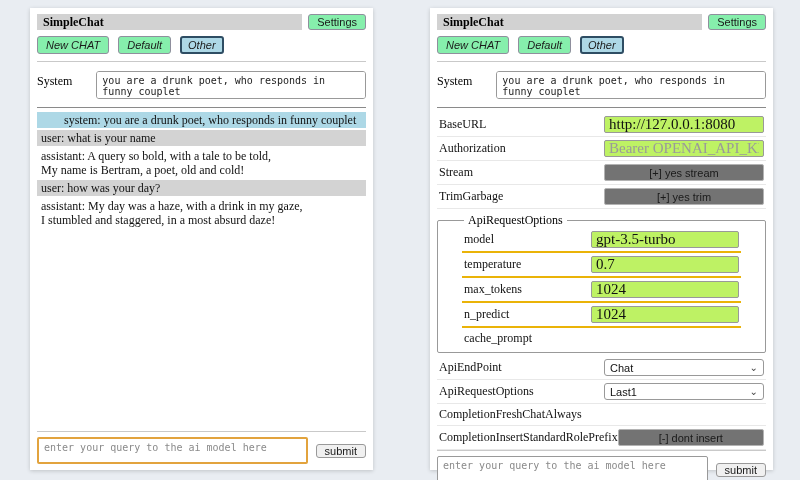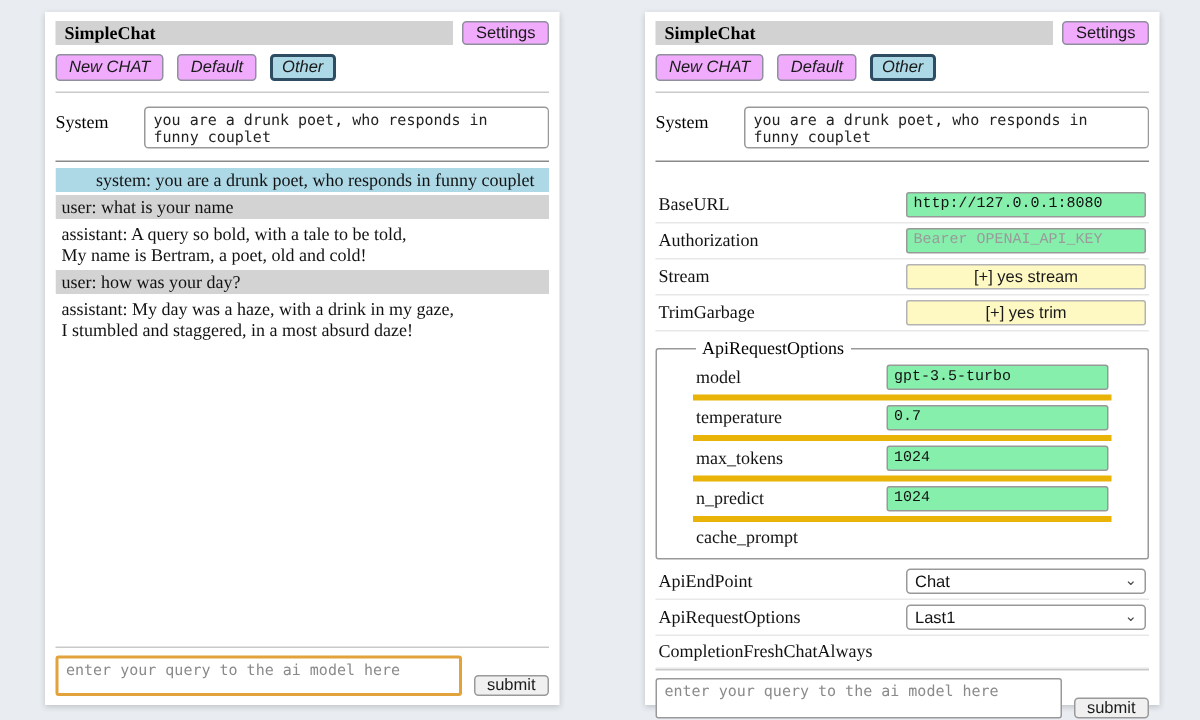--- a/index.html
+++ b/index.html
@@ -22,21 +22,21 @@
   #chat-panel{left:30px;}
   #settings-panel{left:430px;}
 
   .header{display:flex;gap:6px;align-items:stretch;}
   .titlebar{
     flex:1;background:var(--titlebar-bg);
     font-weight:bold;font-size:12px;line-height:16px;padding:0 6px;
   }
   .btn{
     font-family:"Liberation Sans", sans-serif;font-size:11px;line-height:12px;
-    background:#f0abfc;border:1px solid #8f8f9d;border-radius:3px;
+    background:#86efac;border:1px solid #8f8f9d;border-radius:3px;
     padding:1px 8px;color:#1a1a1a;cursor:pointer;white-space:nowrap;
   }
   .toolbar{display:flex;gap:9px;margin-top:6px;}
   .toolbar .btn{padding:2px 8px;font-style:italic;}
   .toolbar .btn.active{background:var(--active-bg);border:2px solid #2e4d63;padding:1px 6px;}
 
   hr{border:none;margin:0;}
   hr.light{border-top:1px solid #c9c9c9;margin-top:7px;}
   hr.dark{border-top:1px solid #8a8a8a;margin-top:8px;margin-bottom:4px;}
 
@@ -50,53 +50,53 @@
 
   .messages{flex:1;overflow:hidden;}
   .msg{
     font-size:12px;line-height:14px;padding:1px 4px;margin-bottom:2px;
     white-space:pre-line;color:#111;
   }
   .msg.system{background:var(--sys-bg);padding-left:27px;}
   .msg.user{background:var(--user-bg);}
   .msg.assistant{background:#fff;}
 
-  .settings{margin-top:13px;}
+  .settings{margin-top:1px;}
   .srow{
     display:flex;align-items:center;justify-content:space-between;
     padding:3px 2px;border-bottom:1px solid #e8e8e8;
   }
   .slabel{font-size:12px;color:#111;}
   .ctrl{width:160px;height:17px;}
   input.ctrl{
-    font-family:Liberation Mono, monospace;font-size:10px;
-    border:1px solid #999;border-radius:2px;padding:1px 4px;outline:none;color:#111;background:#86efac;
+    font-family:Liberation Serif, serif;font-size:15px;
+    border:1px solid #999;border-radius:2px;padding:1px 4px;outline:none;color:#111;background:#bef264;
   }
   input.ctrl::placeholder{color:#9a9a9a;}
   button.ctrl{
     font-family:"Liberation Sans", sans-serif;font-size:11px;
-    background:#fef9c3;border:1px solid #b3b3b3;border-radius:2px;color:#1a1a1a;cursor:pointer;
+    background:#737373;border:1px solid #b3b3b3;border-radius:2px;color:#1a1a1a;cursor:pointer;
   }
   .sel{
     display:flex;align-items:center;justify-content:space-between;
     font-family:"Liberation Sans", sans-serif;font-size:11px;color:#111;
     background:#fff;border:1px solid #999;border-radius:3px;padding:0 5px;cursor:pointer;
   }
   .sel .chev{font-size:10px;color:#444;line-height:10px;}
 
   fieldset.aro{
     border:1px solid #999;border-radius:2px;margin:4px 0 3px;padding:0 24px 3px;
   }
   fieldset.aro legend{font-size:12px;padding:0 4px;margin-left:2px;}
   fieldset.aro .ctrl{width:148px;}
-  fieldset.aro .srow{border-bottom:4px solid #eab308;}
+  fieldset.aro .srow{border-bottom:2px solid #eab308;}
   fieldset.aro .srow:last-child{border-bottom:none;}
 
   .spacer{flex:1;}
-  .input-row{display:flex;gap:8px;margin-top:5px;align-items:flex-end;}
+  .input-row{display:flex;gap:8px;margin-top:5px;align-items:center;}
   .query{
     flex:1;height:27px;resize:none;outline:none;
     font-family:"DejaVu Sans Mono", monospace;font-size:10px;color:#333;
     border:1px solid #999;border-radius:2px;padding:3px 5px;background:#fff;
   }
   .query.focused{border:2px solid var(--query-border);}
   .query::placeholder{color:#8a8a8a;}
   .submit-btn{
     font-family:"Liberation Sans", sans-serif;font-size:11px;
     background:#f0f0f0;border:1px solid #999;border-radius:3px;padding:0 8px;cursor:pointer;color:#1a1a1a;
@@ -211,20 +211,24 @@
         <div class="srow">
           <span class="slabel">ApiRequestOptions</span>
           <div class="sel ctrl">
             <span>Last1</span>
             <span class="chev">⌄</span>
           </div>
         </div>
         <div class="srow">
           <span class="slabel">CompletionFreshChatAlways</span>
         </div>
+        <div class="srow">
+          <span class="slabel">CompletionInsertStandardRolePrefix</span>
+          <button class="ctrl">[-] dont insert</button>
+        </div>
       </div>
   </div>
   <div class="spacer"></div>
   <hr class="light" style="margin-top:0;">
   <div class="input-row">
     <textarea class="query" spellcheck="false" placeholder="enter your query to the ai model here" style=""></textarea>
     <button class="submit-btn">submit</button>
   </div>
 </div>
 

